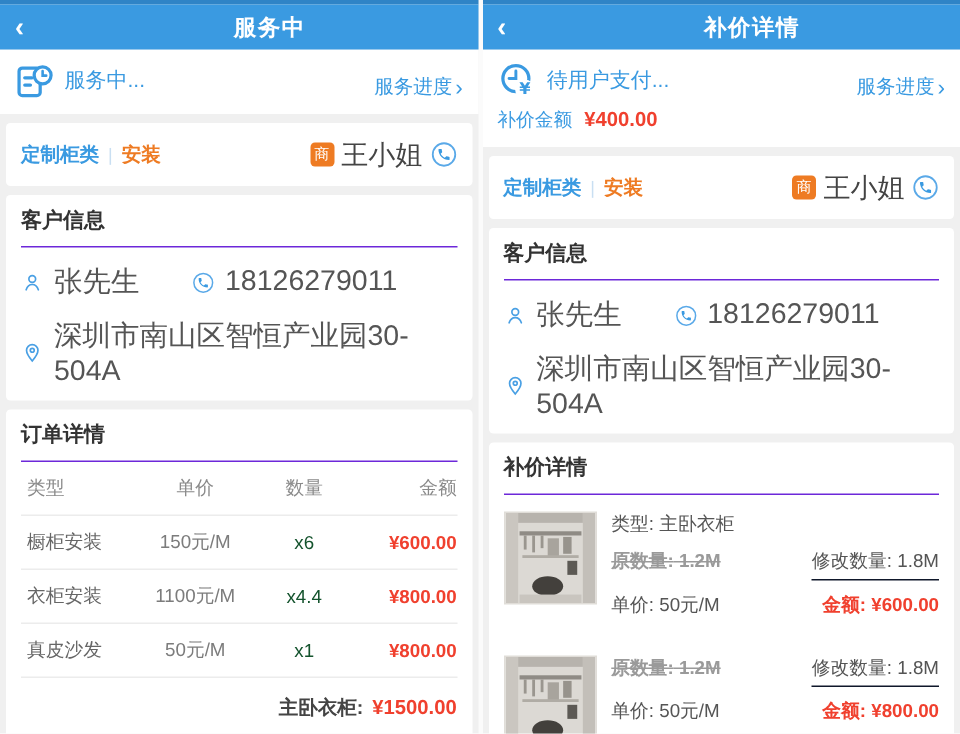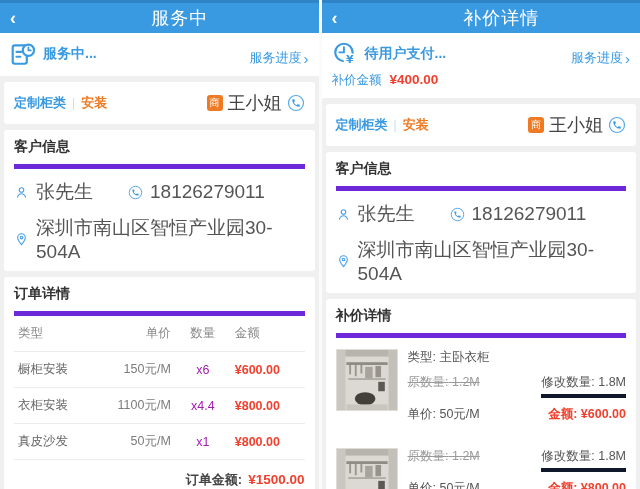--- a/index.html
+++ b/index.html
@@ -4,77 +4,77 @@
 <style>
   * { margin:0; padding:0; box-sizing:border-box; }
   html,body { width:640px; height:489px; overflow:hidden; background:#fbfbfb;
     font-family:"Liberation Sans","DejaVu Sans",sans-serif; }
   .app { display:flex; width:640px; height:489px; gap:3px; }
   .panel { width:318.5px; background:#f0f0f0; display:flex; flex-direction:column; border-top:3px solid #2f84c6; }
 
   
   .navbar { height:30px; background:#3a9ae1; display:flex; align-items:center; justify-content:center; position:relative; flex:none; }
   .navbar .back { position:absolute; left:10px; top:0; height:30px; display:flex; align-items:center; color:#fff; font-size:18px; font-weight:bold; cursor:pointer; line-height:1; }
-  .navbar .title { color:#fff; font-size:18px; font-weight:normal; letter-spacing:1px;margin-left:41px; }
+  .navbar .title { color:#fff; font-size:15px; font-weight:bold; letter-spacing:1px;margin-left:41px; }
 
   
   .status { background:#fff; padding:8px 10px 9px 10px; flex:none; }
   .status-row1 { display:flex; align-items:center; }
   .status-icon { width:26px; height:26px; flex:none; }
-  .status-text { color:#3a9ae1; font-size:14px; font-weight:bold; margin-left:7px; }
+  .status-text { color:#3a9ae1; font-size:14px; font-weight:normal; margin-left:7px; }
   .progress-link { margin-left:auto; color:#3a9ae1; font-size:13px; display:flex; align-items:center; gap:2px; cursor:pointer; align-self:flex-end; }
   .progress-link .chev { font-size:15px; line-height:1; }
   .status-row2 { margin-top:5px; display:flex; align-items:baseline; }
   .amount-label { color:#3a9ae1; font-size:12.5px; }
   .amount-value { color:#f0402e; font-size:13.5px; font-weight:bold; margin-left:8px; }
 
   .card { background:#fff; margin:6px 4px 0 4px; border-radius:3px; padding:8px 10px; }
 
   
   .service-line { display:flex; align-items:center; padding:9px 10px; }
   .cat { color:#3a9ae1; font-size:13px; font-weight:bold; }
   .cat-sep { color:#c9dff2; margin:0 6px; font-size:12px; }
   .subcat { color:#ee7b23; font-size:13px; font-weight:bold; }
   .contact { margin-left:auto; display:flex; align-items:center; gap:5px; }
   .merchant-badge { width:16px; height:16px; background:#ee7b23; color:#fff; border-radius:3px; font-size:10px; display:flex; align-items:center; justify-content:center; }
   .contact-name { color:#444; font-size:18px; }
   .icon-16 { width:18px; height:18px; display:block; }
   .icon-15 { width:15px; height:15px; display:block; flex:none; }
 
   
-  .card-title { color:#333; font-size:14px; font-weight:bold; padding-bottom:8px; border-bottom:5px solid #6d28d9; }
+  .card-title { color:#333; font-size:14px; font-weight:bold; padding-bottom:8px; border-bottom:1px solid #6d28d9; }
   .cust-row { display:flex; align-items:center; margin-top:10px; font-size:19px; color:#555; gap:7px; }
   .cust-phone { display:flex; align-items:center; gap:7px; margin-left:28px; }
 
   
   .order-card { display:flex; flex-direction:column; flex:1; margin-bottom:4px; }
   .tbl { width:100%; font-size:12.5px; }
   .tbl-head, .tbl-row { display:flex; align-items:center; padding:9px 0; border-bottom:1px solid #ececec; }
   .tbl-head { color:#8a8a8a; }
   .c1 { width:26%; text-align:left; padding-left:4px; color:#666; }
-  .c2 { width:28%; text-align:right; color:#7c7c7c; }
-  .c3 { width:22%; text-align:center; color:#a21caf; }
-  .c4 { width:24%; }
+  .c2 { width:28%; text-align:center; color:#7c7c7c; }
+  .c3 { width:22%; text-align:center; color:#14532d; }
+  .c4 { width:24%; text-align:right; }
   .tbl-head .c1,.tbl-head .c2,.tbl-head .c3,.tbl-head .c4 { color:#8a8a8a; }
   .amt-red { color:#f0402e; font-weight:bold; }
   .total-row { display:flex; justify-content:flex-end; align-items:baseline; padding:11px 0; border-bottom:1px solid #ececec; font-size:13px; }
   .total-label { color:#444; font-weight:bold; }
   .total-value { color:#f0402e; font-weight:bold; font-size:13.5px; margin-left:6px; }
   .btn-row { display:flex; justify-content:flex-end; gap:9px; padding-top:11px; margin-top:auto; }
   .btn { background:#ee7318; color:#fff; font-size:12.5px; padding:7px 13px; border:none; border-radius:4px; cursor:pointer; font-family:inherit; }
 
   
   .supp-card { display:flex; flex-direction:column; flex:1; margin-bottom:4px; }
   .supp-item { display:flex; gap:10px; padding:11px 0 6px 0; }
   .supp-photo { width:62px; height:62px; flex:none; border:1px solid #e0ddd8; }
   .supp-fields { flex:1; font-size:12.5px; }
   .sf-row { display:flex; justify-content:space-between; align-items:baseline; margin-bottom:8px; }
   .sf-type { color:#555; }
-  .sf-orig { color:#9a9a9a; text-decoration:line-through; }
-  .sf-new { color:#555; border-bottom:4px solid #0f172a; padding-bottom:3px; }
+  .sf-orig { color:#9a9a9a; text-decoration:line-through;font-weight:bold; }
+  .sf-new { color:#555; border-bottom:1px solid #0f172a; padding-bottom:3px; }
   .sf-unit { color:#555; }
   .sf-amt { color:#f0402e; font-weight:bold; }
   .supp-div { border-top:1px solid #e5e5e5; margin-top:8px; }
   .supp-totals { padding-top:10px; font-size:13px; text-align:right; }
 </style>
 </head>
 <body>
 
 <svg width="0" height="0" style="position:absolute">
   <defs>
@@ -202,21 +202,21 @@
           <span class="c4 amt-red">¥800.00</span>
         </div>
         <div class="tbl-row">
           <span class="c1">真皮沙发</span>
           <span class="c2">50元/M</span>
           <span class="c3">x1</span>
           <span class="c4 amt-red">¥800.00</span>
         </div>
       </div>
       <div class="total-row">
-        <span class="total-label">订单金额:</span>
+        <span class="total-label">主卧衣柜:</span>
         <span class="total-value">¥1500.00</span>
       </div>
       <div class="btn-row">
         <button class="btn">申请补价</button>
         <button class="btn">申请附加费</button>
       </div>
     </div>
   </div>
 
   <div class="panel">

